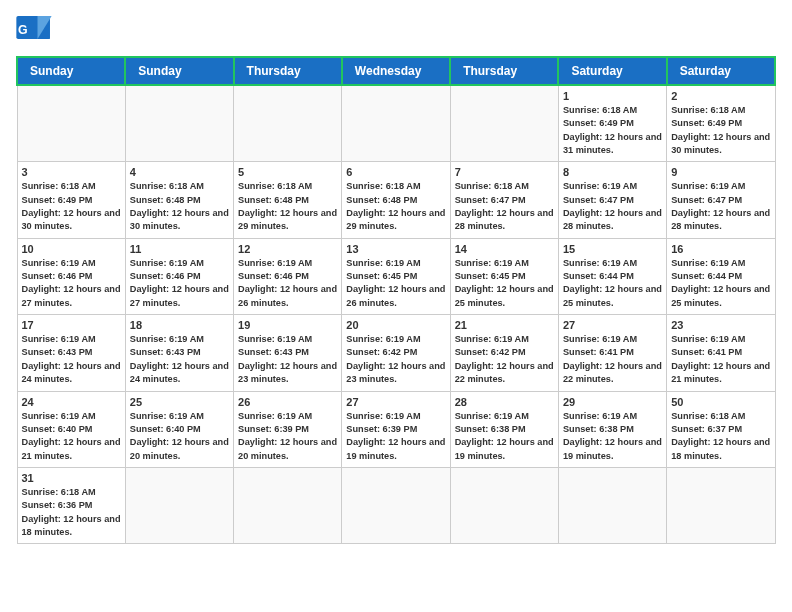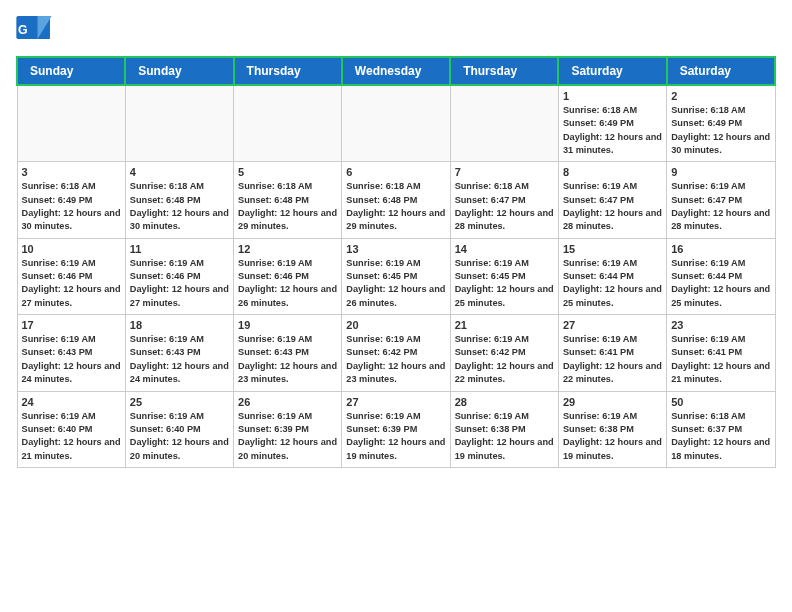--- a/index.html
+++ b/index.html
@@ -302,14 +302,28 @@
 Sunset: 6:38 PM
 Daylight: 12 hours and 19 minutes.</div>
         </td>
         <td>
           <span class="day-num">50</span>
           <div class="day-info">Sunrise: 6:18 AM
 Sunset: 6:37 PM
 Daylight: 12 hours and 18 minutes.</div>
         </td>
       </tr>
+      <tr>
+        <td>
+          <span class="day-num">31</span>
+          <div class="day-info">Sunrise: 6:18 AM
+Sunset: 6:36 PM
+Daylight: 12 hours and 18 minutes.</div>
+        </td>
+        <td class="empty"></td>
+        <td class="empty"></td>
+        <td class="empty"></td>
+        <td class="empty"></td>
+        <td class="empty"></td>
+        <td class="empty"></td>
+      </tr>
     </tbody>
 </table>
 
 </body></html>

